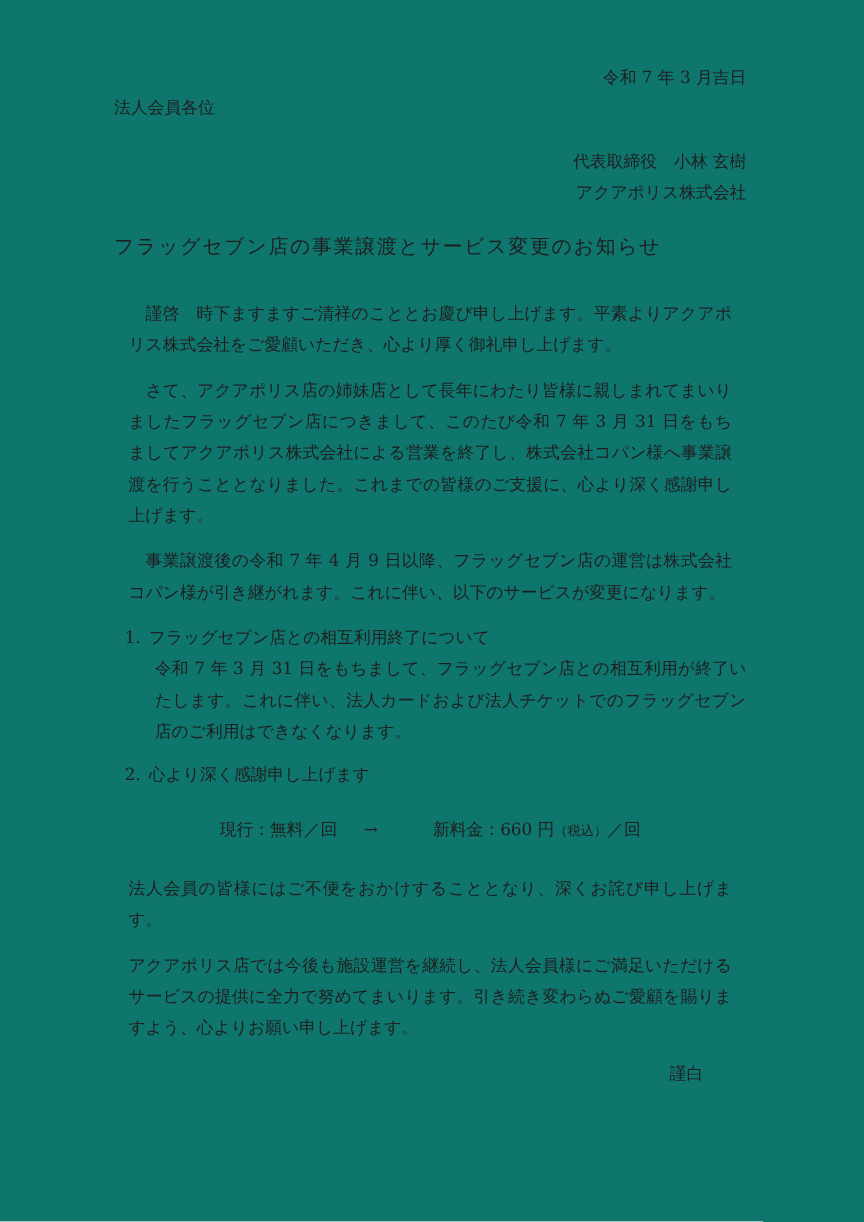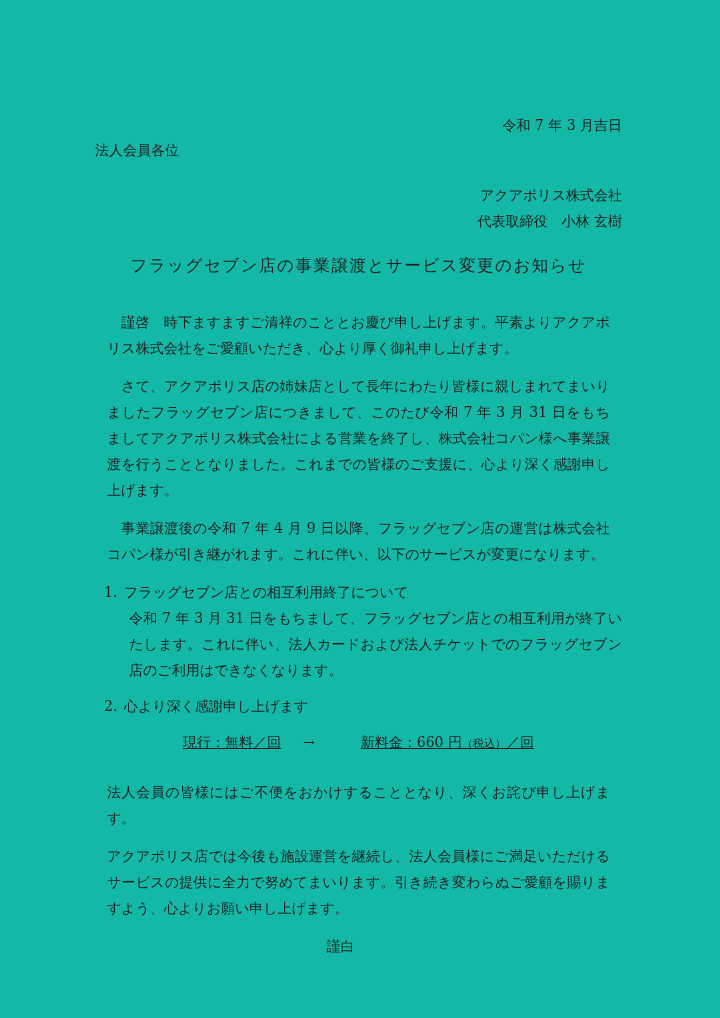--- a/index.html
+++ b/index.html
@@ -5,37 +5,36 @@
   html, body {
     margin: 0;
     padding: 0;
     background: #ffffff;
   }
   .page {
     position: relative;
     width: 720px;
     height: 1018px;
     box-sizing: border-box;
-    padding: 112px 98px 0 95px;
-    background: #14b8a6;
+    padding: 52px 98px 0 95px;
+    background: #0f766e;
     color: #1e1e1e;
     font-family: "DejaVu Serif", "Liberation Serif", serif;
     font-size: 14px;
     line-height: 26px;
     overflow: hidden;
   }
   .date-line { text-align: right; }
   .recipient-line { text-align: left; font-family: Liberation Mono, monospace; }
   .sender-block { margin-top: 18px; text-align: right; }
   .doc-title {
     margin: 17px 0 28px 0;
     font-size: 16.5px;
     font-weight: normal;
     line-height: 30px;
-    text-align: center;
     letter-spacing: 1.5px;
     white-space: nowrap;
   }
   .para {
     margin: 12px;
     text-align: justify;
   }
   .list-item {
     position: relative;
     padding-left: 34px;
@@ -49,51 +48,50 @@
   }
   .list-heading {
     text-indent: -5px;
     margin: 0;
   }
   .list-body {
     margin: 0;
     text-align: justify;
   }
   .price-line {
-    margin-top: 10px;
+    margin-top: 20px;
     text-align: center;
     white-space: nowrap;
-    text-decoration: underline;
   }
   .price-arrow {
     display: inline-block;
     margin: 0 46px 0 22px;
   }
   .tax-note {
     font-size: 11px;
   }
   .closing-block { margin-top: 22px; }
   .sign-off {
     margin-top: 6px;
-    text-align: center;
+    text-align: right;
     padding-right: 36px;
   }
 </style>
 </head>
 <body>
 
 <div class="page">
 
   <div class="date-line">令和 7 年 3 月吉日</div>
 
   <div class="recipient-line">法人会員各位</div>
 
   <div class="sender-block">
+    <div>代表取締役　小林 玄樹</div>
     <div>アクアポリス株式会社</div>
-    <div>代表取締役　小林 玄樹</div>
   </div>
 
   <h1 class="doc-title">フラッグセブン店の事業譲渡とサービス変更のお知らせ</h1>
 
   <p class="para">　謹啓　時下ますますご清祥のこととお慶び申し上げます。平素よりアクアポリス株式会社をご愛顧いただき、心より厚く御礼申し上げます。</p>
   <p class="para">　さて、アクアポリス店の姉妹店として長年にわたり皆様に親しまれてまいりましたフラッグセブン店につきまして、このたび令和 7 年 3 月 31 日をもちましてアクアポリス株式会社による営業を終了し、株式会社コパン様へ事業譲渡を行うこととなりました。これまでの皆様のご支援に、心より深く感謝申し上げます。</p>
   <p class="para">　事業譲渡後の令和 7 年 4 月 9 日以降、フラッグセブン店の運営は株式会社コパン様が引き継がれます。これに伴い、以下のサービスが変更になります。</p>
 
   <div class="list-item first">
     <span class="list-number">1.</span>

